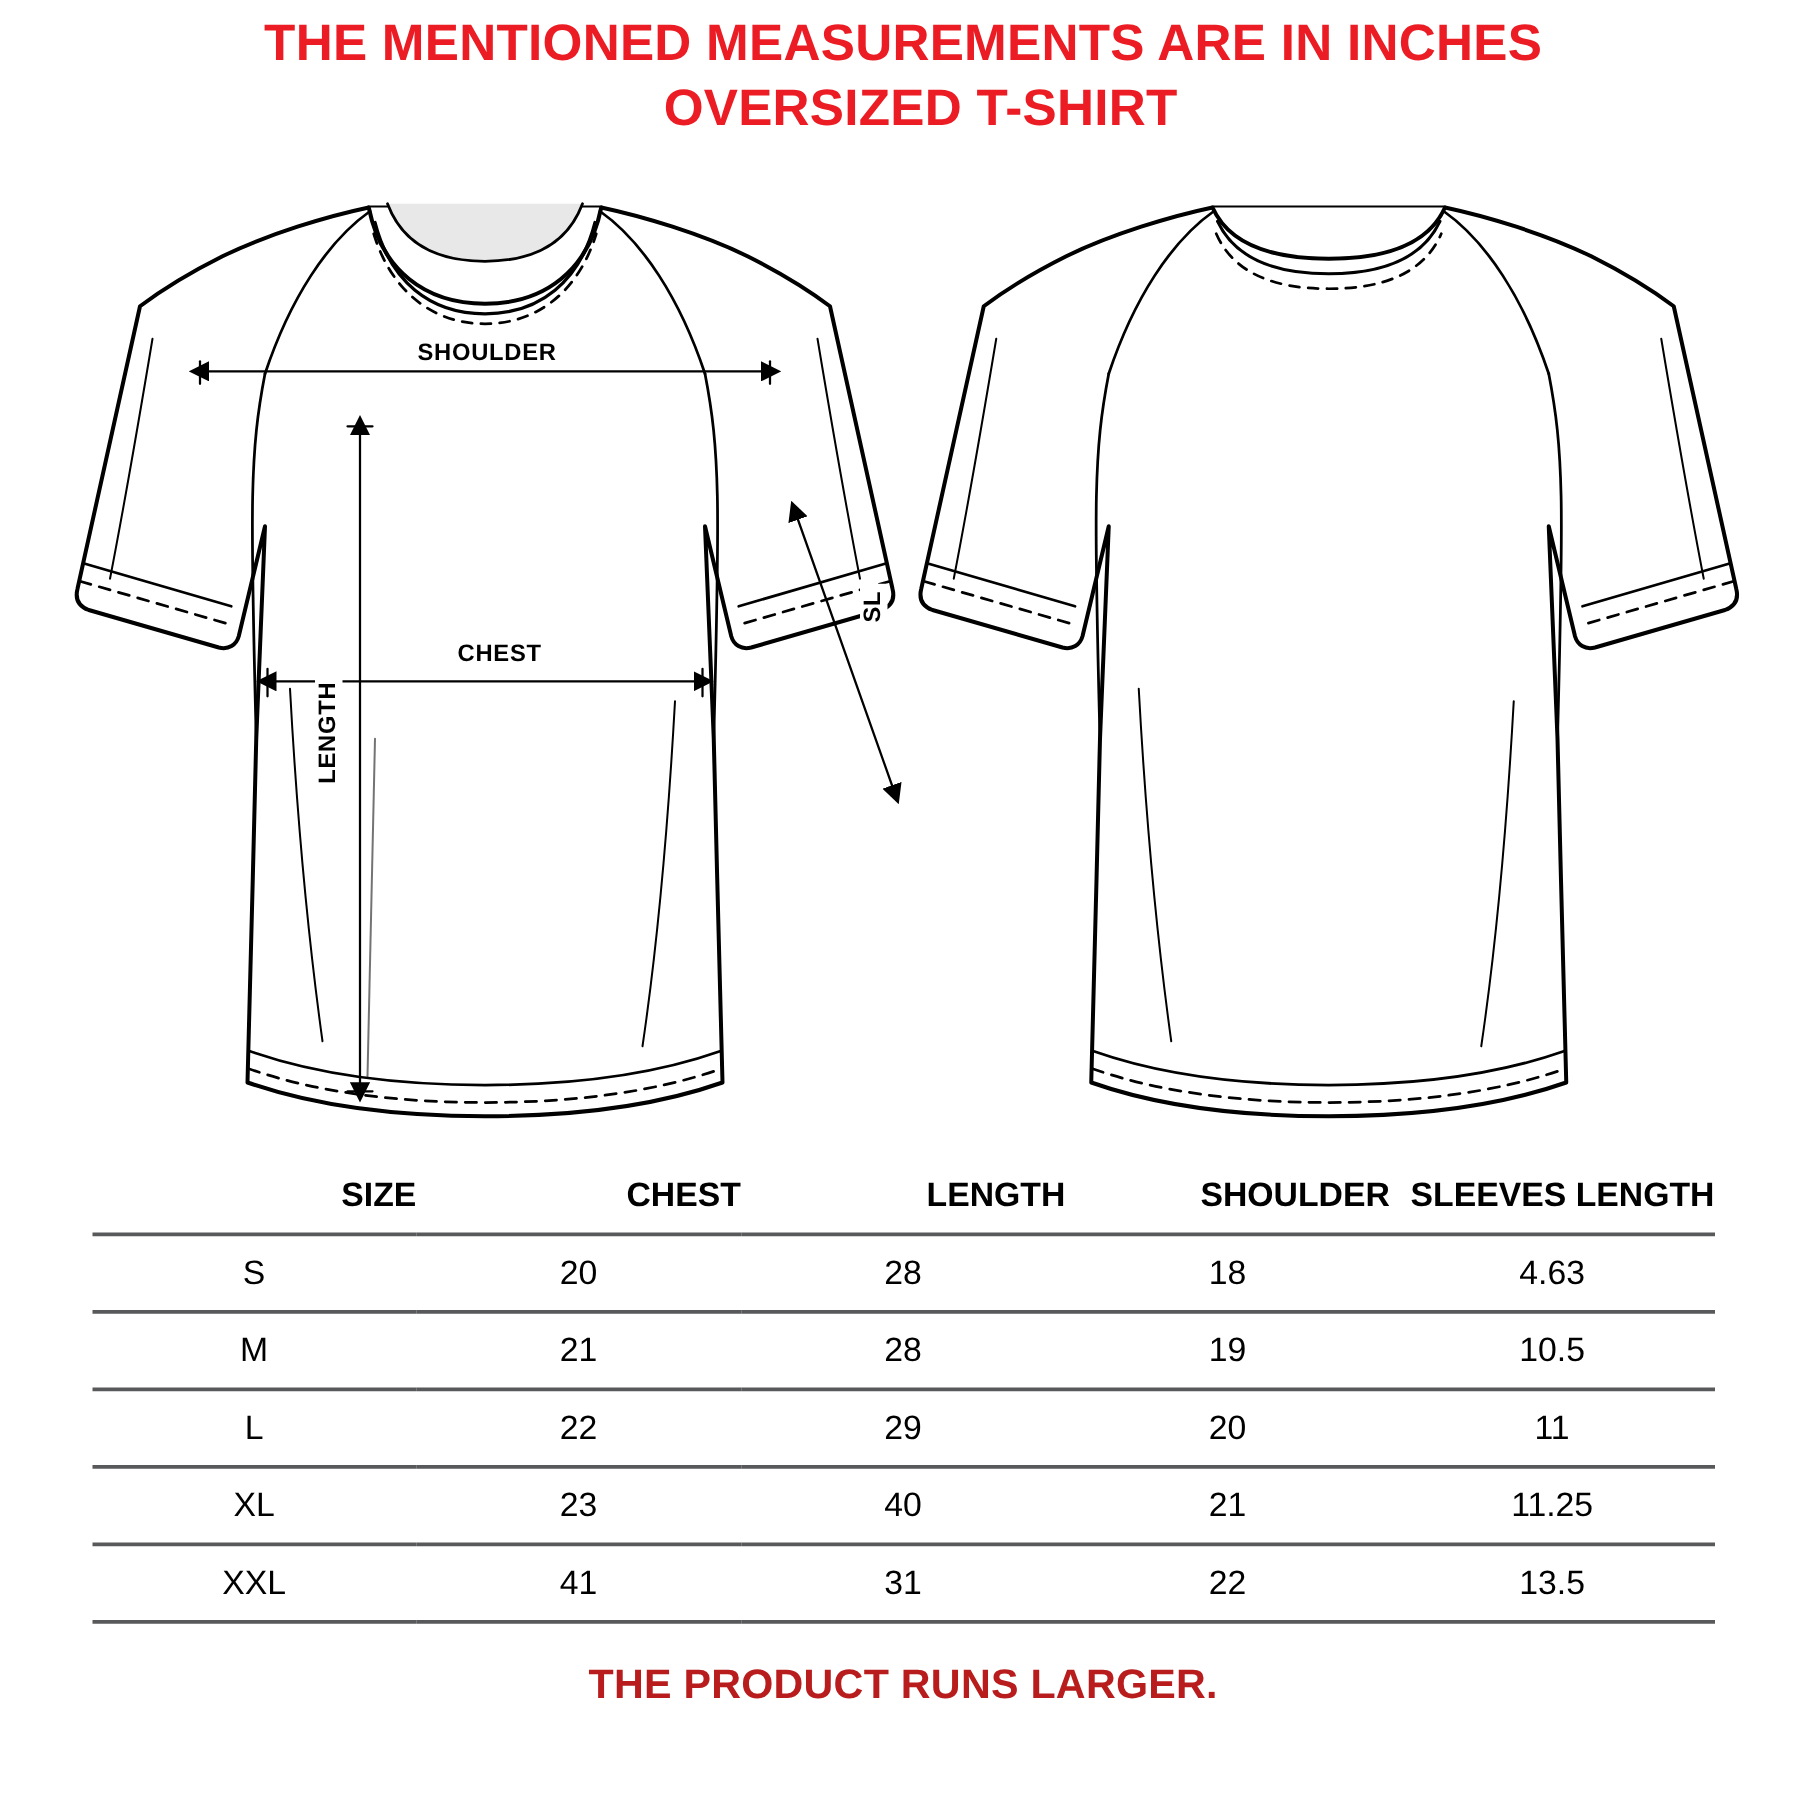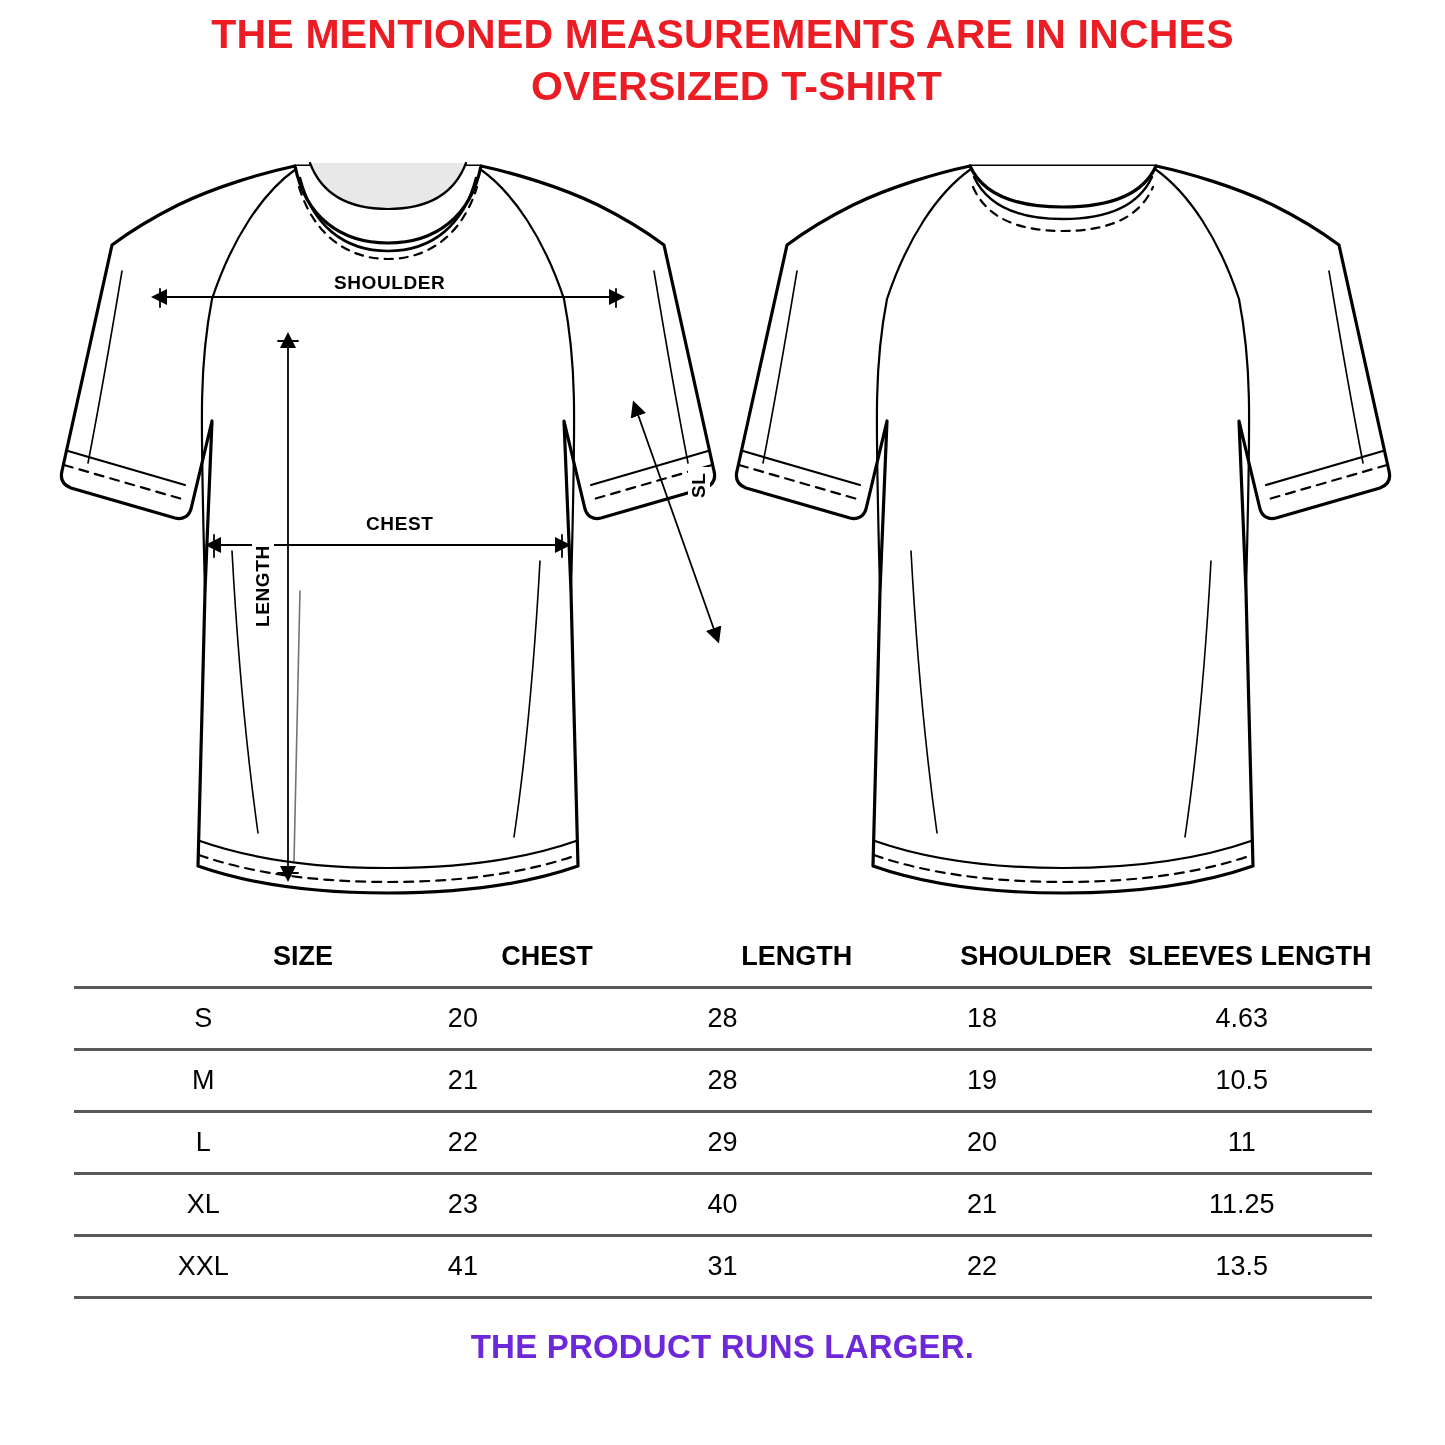--- a/index.html
+++ b/index.html
@@ -98,21 +98,21 @@
   .col-length { width: 20%; }
   .col-shoulder { width: 20%; }
   .col-sleeves { width: 20%; }
 
   
   .footer {
     text-align: center;
     margin-top: 26px;
   }
   .footer-line {
-    color: #6d28d9;
+    color: #b91c1c;
     font-weight: bold;
     font-size: 33px;
     line-height: 1.35;
     letter-spacing: 0.2px;
   }
 </style>
 </head>
 <body>
 
 <div class="page">

